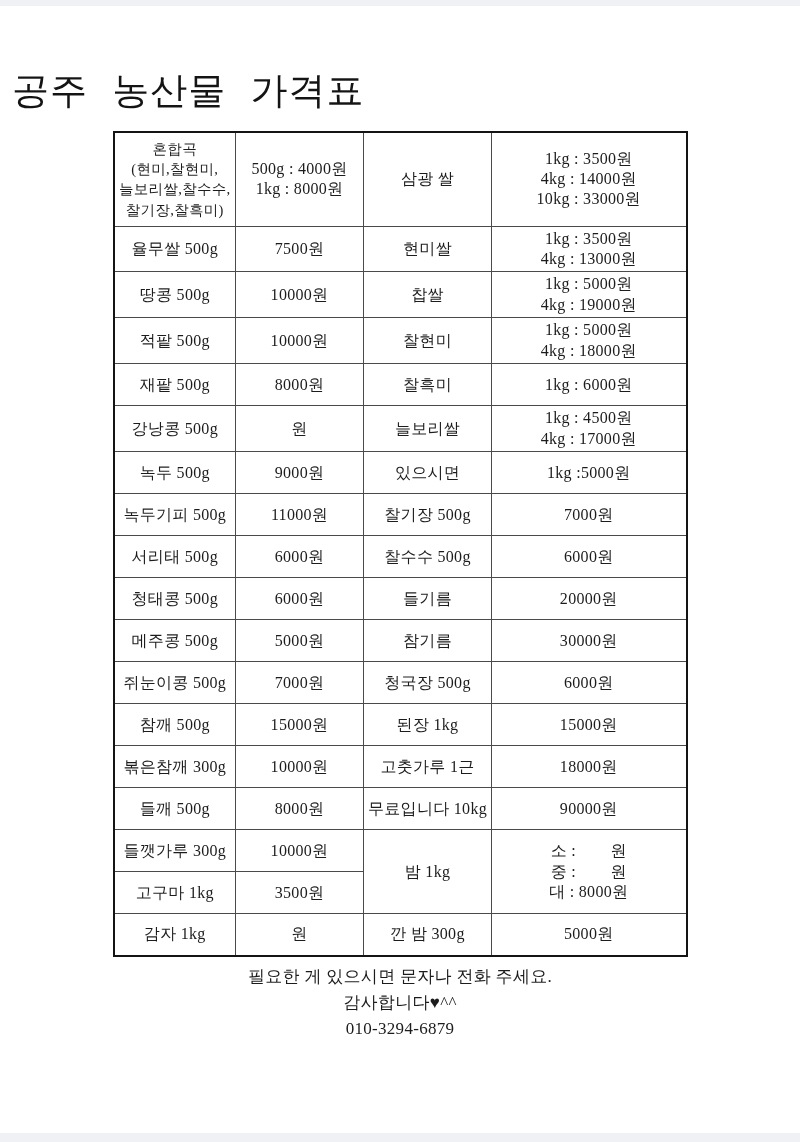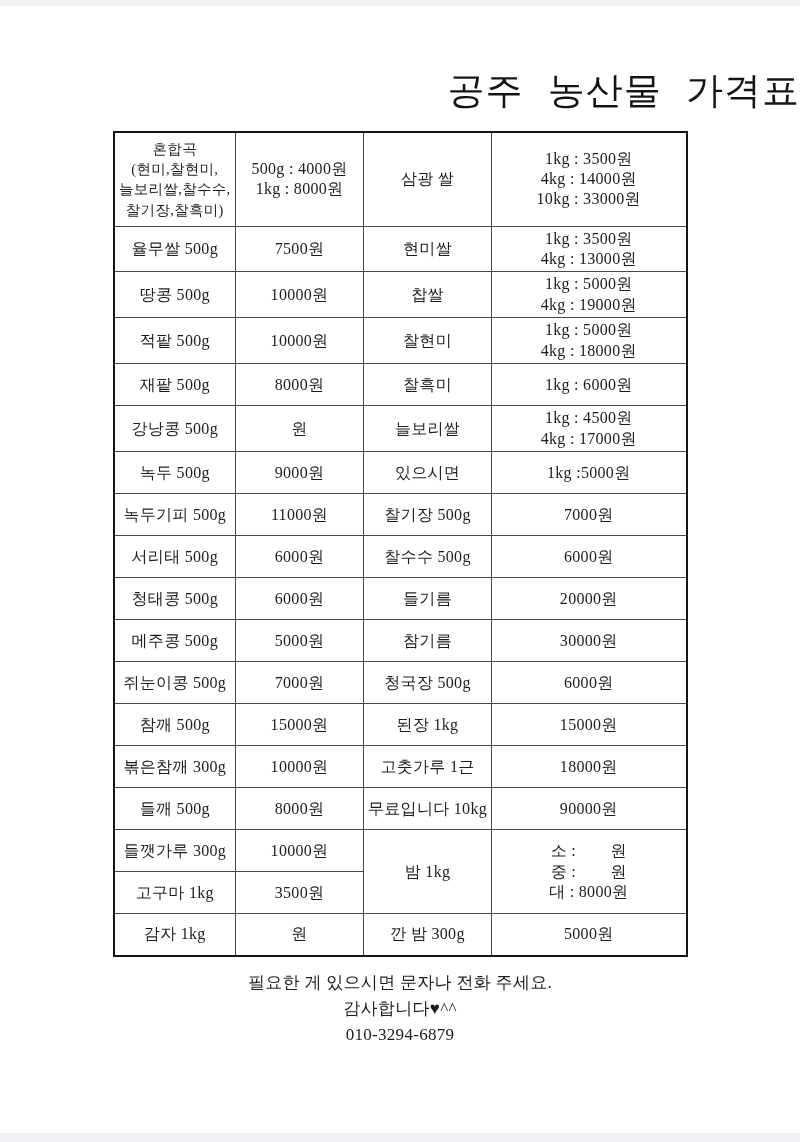--- a/index.html
+++ b/index.html
@@ -13,22 +13,22 @@
     overflow: hidden;
   }
   .edge-strip {
     position: absolute; left: 0; width: 800px;
     background: #f0f1f5;
   }
   .edge-strip.top { top: 0; height: 6px; }
   .edge-strip.bottom { bottom: 0; height: 9px; }
 
   .page-title {
-    margin: 66px 0 15px 6px;
-    text-align: right;
+    margin: 66px 0 15px 12px;
+    text-align: left;
     font-size: 37px;
     font-weight: 400;
     letter-spacing: 1px;
     word-spacing: 14px;
     color: #141414;
   }
 
   table.price-table {
     border-collapse: collapse;
     table-layout: fixed;
@@ -50,21 +50,21 @@
   }
   td.c1 { width: 122px; margin-top: 14px; }
   td.c2 { width: 128px; margin-top: 48px; }
   td.c3 { width: 128px; border-left: 3px solid #141414; }
   td.c4 { width: 195px; }
   tr.row-first td { height: 94px; }
   tr.row-first td.c1 { font-size: 14.5px; line-height: 1.4; }
   td.multi { line-height: 1.3; }
 
   .footer {
-    margin-top: 13px;
+    margin-top: 7px;
     text-align: center;
     font-size: 17px;
     line-height: 26px;
     color: #1c1c1c;
     letter-spacing: 0.3px;
   }
   .footer div { margin: 0; }
 </style>
 </head>
 <body>

